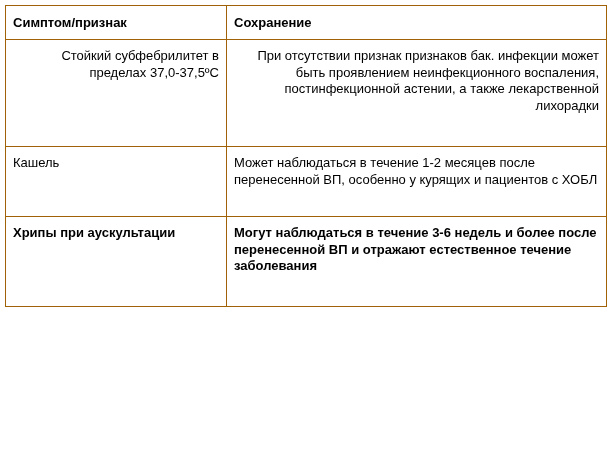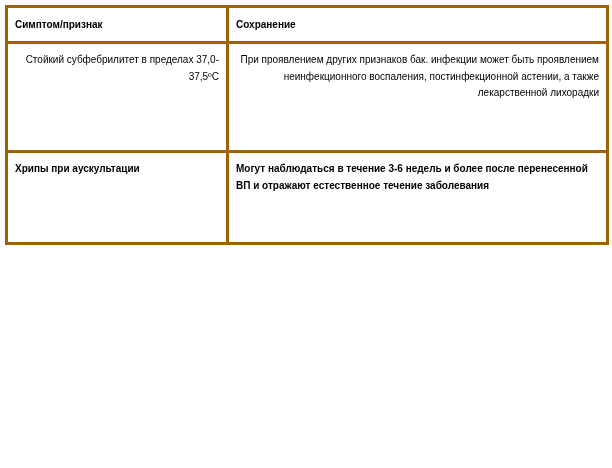--- a/index.html
+++ b/index.html
@@ -1,21 +1,21 @@
 <!DOCTYPE html>
 <html><head>
 <meta charset="utf-8">
 <style>
   html, body { margin: 0; padding: 0; background: #ffffff; }
   body { width: 612px; height: 468px; position: relative; overflow: hidden;
          font-family: "Liberation Sans", sans-serif; color: #000; }
   table.sym { position: absolute; left: 5px; top: 5px; border-collapse: collapse;
               width: 601px; table-layout: fixed; }
-  table.sym td, table.sym th { border: 3px solid #a16207; vertical-align: top;
-              text-align: left; padding: 8px 7px 0 7px; font-size: 10px;
+  table.sym td, table.sym th { border: 1px solid #a16207; vertical-align: top;
+              text-align: left; padding: 8px 7px 0 7px; font-size: 13px;
               line-height: 16.6px; }
   table.sym th { font-weight: bold; height: 24px; padding-top: 9px; }
   col.c1 { width: 221px; }
   col.c2 { width: 380px; }
   tr.r1 td { height: 98px; text-align: right; }
   tr.r2 td { height: 61px; }
   tr.r3 td { height: 81px; font-weight: bold; }
   tr.r4 td { height: 44px; }
   tr.r5 td { height: 99px; }
 </style>
@@ -27,20 +27,24 @@
       <col class="c1">
       <col class="c2">
     </colgroup>
   <tbody>
       <tr>
     <th>Симптом/признак</th>
     <th>Сохранение</th>
   </tr>
   <tr class="r1">
     <td>Стойкий субфебрилитет в пределах 37,0-37,5ºС</td>
-    <td>При проявлением других признаков бак. инфекции может быть проявлением неинфекционного воспаления, постинфекционной астении, а также лекарственной лихорадки</td>
+    <td>При отсутствии признак признаков бак. инфекции может быть проявлением неинфекционного воспаления, постинфекционной астении, а также лекарственной лихорадки</td>
+  </tr>
+  <tr class="r2">
+    <td>Кашель</td>
+    <td>Может наблюдаться в течение 1-2 месяцев после перенесенной ВП, особенно у курящих и пациентов с ХОБЛ</td>
   </tr>
   <tr class="r3">
     <td>Хрипы при аускультации</td>
     <td>Могут наблюдаться в течение 3-6 недель и более после перенесенной ВП и отражают естественное течение заболевания</td>
   </tr>
 </tbody>
   </table>
 
 </body></html>

